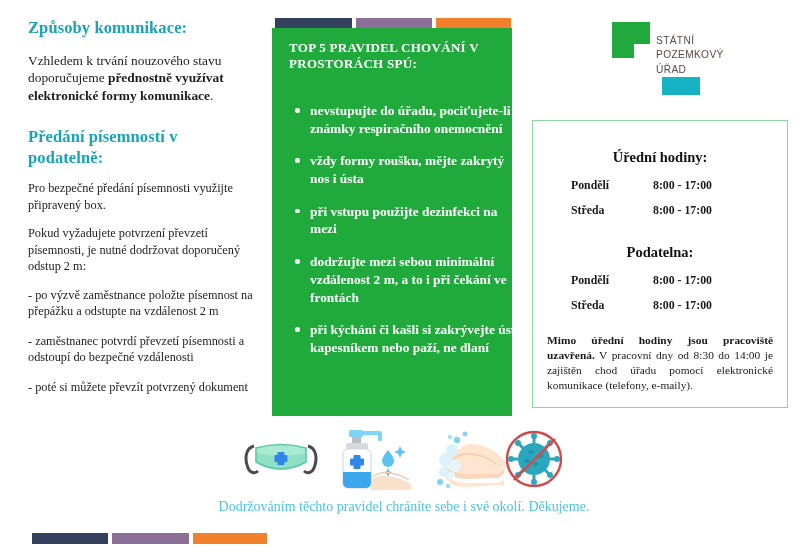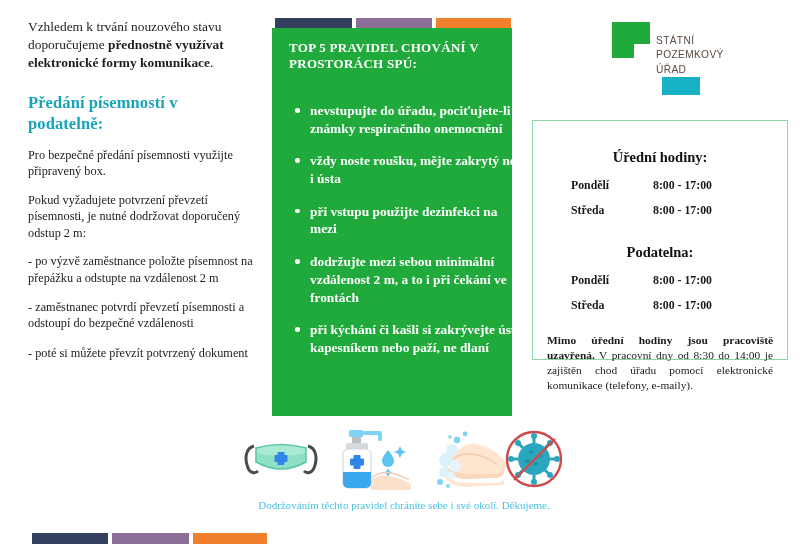--- a/index.html
+++ b/index.html
@@ -94,21 +94,21 @@
     letter-spacing:.35px;
   }
   .logo-teal{
     position:absolute;left:50px;top:55px;width:38px;height:18px;
     background:#17b3c4;
   }
 
   
   .info-box{
     position:absolute;left:532px;top:120px;
-    width:256px;height:240px;
+    width:256px;height:288px;
     border:1px solid #8fd3a0;
     box-sizing:border-box;
     background:#ffffff;
   }
   .info-title{
     text-align:center;font-weight:bold;
     font-size:14.5px;color:#111111;
     margin:0;
   }
   .hours-title-1{position:absolute;left:0;right:0;top:28px;}
@@ -136,31 +136,32 @@
   .slot-mask{left:0;width:82px;}
   .slot-gel{left:86px;width:92px;}
   .slot-wash{left:184px;width:86px;}
   .slot-virus{left:258px;width:72px;}
 
   
   .footer-text{
     position:absolute;left:0;right:0;top:499px;
     text-align:center;
     color:#4cc3e0;
-    font-size:11px;
+    font-size:14px;
     font-family:"Liberation Serif", serif;
     padding-left:8px;
   }
 </style>
 </head>
 <body>
 
 <div class="page">
 
   <div class="left-col">
+    <div class="lead-heading">Způsoby komunikace:</div>
 
     <p class="body-p"><span>Vzhledem k trvání nouzového stavu doporučujeme </span><b>přednostně využívat elektronické formy komunikace</b><span>.</span></p>
 
 
     <div class="lead-heading second">Předání písemností v podatelně:</div>
 
     <p class="body-p small">Pro bezpečné předání písemnosti využijte připravený box.</p>
     <p class="body-p small">Pokud vyžadujete potvrzení převzetí písemnosti, je nutné dodržovat doporučený odstup 2 m:</p>
     <p class="body-p dash">- po výzvě zaměstnance položte písemnost na přepážku a odstupte na vzdálenost 2 m</p>
     <p class="body-p dash">- zaměstnanec potvrdí převzetí písemnosti a odstoupí do bezpečné vzdálenosti</p>
@@ -170,21 +171,21 @@
   <div class="tribars">
     <span class="bar-navy"></span>
     <span class="bar-purple"></span>
     <span class="bar-orange"></span>
   </div>
 
   <div class="green-panel">
     <div class="green-title">TOP 5 PRAVIDEL CHOVÁNÍ V PROSTORÁCH SPÚ:</div>
     <ul class="green-list">
       <li>nevstupujte do úřadu, pociťujete-li známky respiračního onemocnění</li>
-      <li>vždy noste roušku, mějte zakrytý nos i ústa</li>
+      <li>vždy formy roušku, mějte zakrytý nos i ústa</li>
       <li>při vstupu použijte dezinfekci na mezi</li>
       <li>dodržujte mezi sebou minimální vzdálenost 2 m, a to i při čekání ve frontách</li>
       <li>při kýchání či kašli si zakrývejte ústa kapesníkem nebo paží, ne dlaní</li>
     </ul>
   </div>
 
   <div class="logo">
     <div class="logo-green"></div>
     <div class="logo-text">
       <div>STÁTNÍ</div>

